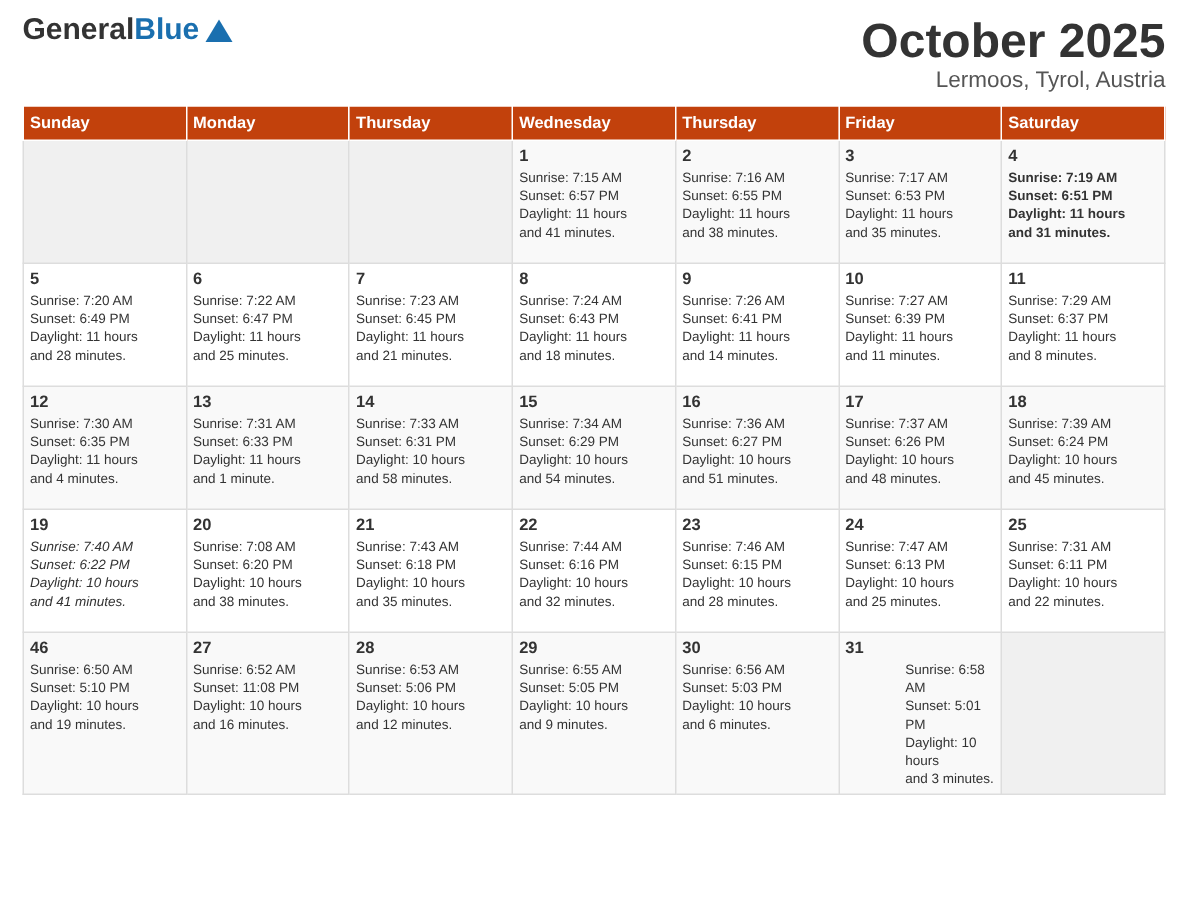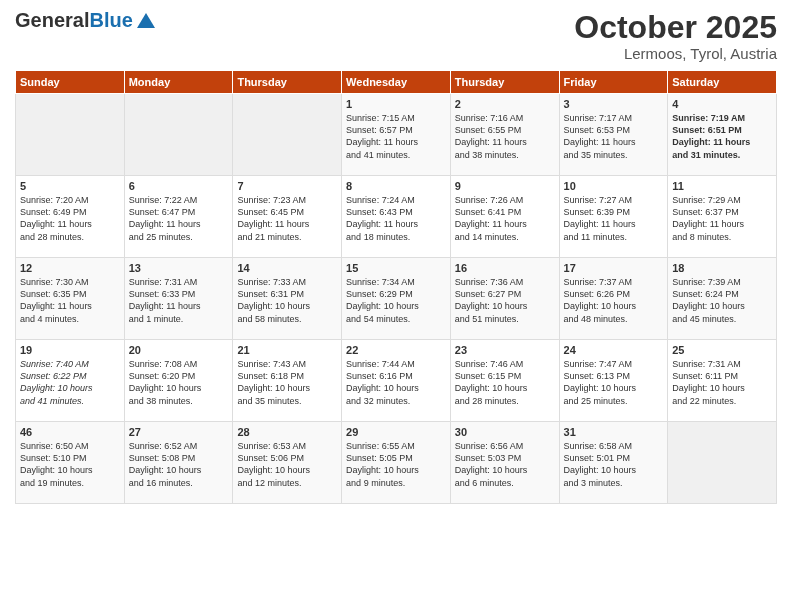--- a/index.html
+++ b/index.html
@@ -324,21 +324,21 @@
           <td>
             <span class="day-num">46</span>
             <div class="day-info" style="white-space: pre-line;">Sunrise: 6:50 AM
 Sunset: 5:10 PM
 Daylight: 10 hours
 and 19 minutes.</div>
           </td>
           <td>
             <span class="day-num">27</span>
             <div class="day-info" style="white-space: pre-line;">Sunrise: 6:52 AM
-Sunset: 5:08 PM
+Sunset: 11:08 PM
 Daylight: 10 hours
 and 16 minutes.</div>
           </td>
           <td>
             <span class="day-num">28</span>
             <div class="day-info" style="white-space: pre-line;">Sunrise: 6:53 AM
 Sunset: 5:06 PM
 Daylight: 10 hours
 and 12 minutes.</div>
           </td>
@@ -351,21 +351,21 @@
           </td>
           <td>
             <span class="day-num">30</span>
             <div class="day-info" style="white-space: pre-line;">Sunrise: 6:56 AM
 Sunset: 5:03 PM
 Daylight: 10 hours
 and 6 minutes.</div>
           </td>
           <td>
             <span class="day-num">31</span>
-            <div class="day-info" style="white-space: pre-line;">Sunrise: 6:58 AM
+            <div class="day-info" style="white-space: pre-line; margin-left: 40px;">Sunrise: 6:58 AM
 Sunset: 5:01 PM
 Daylight: 10 hours
 and 3 minutes.</div>
           </td>
           <td class="empty"></td>
         </tr>
       </tbody>
   </table>
 </div>
 

